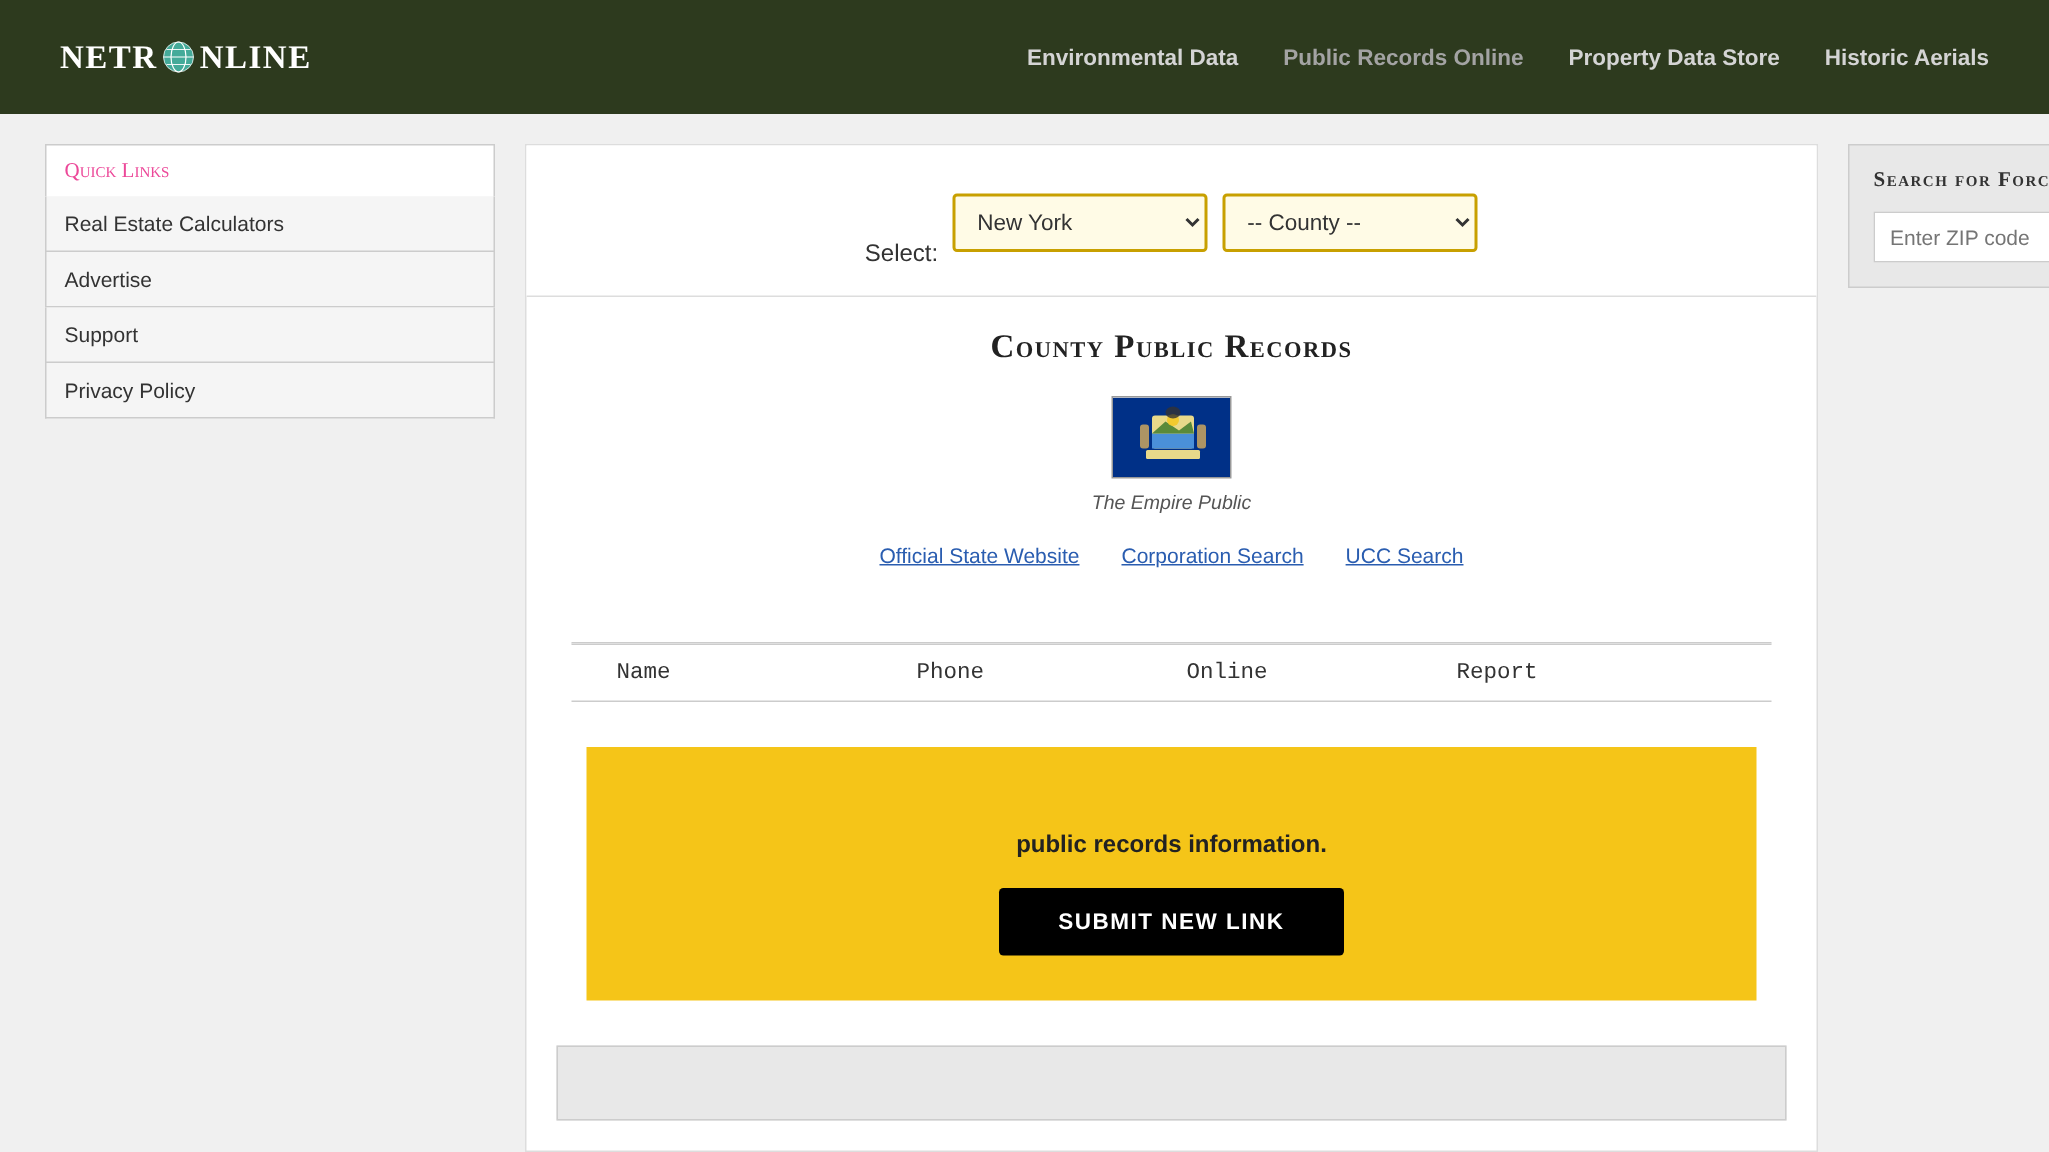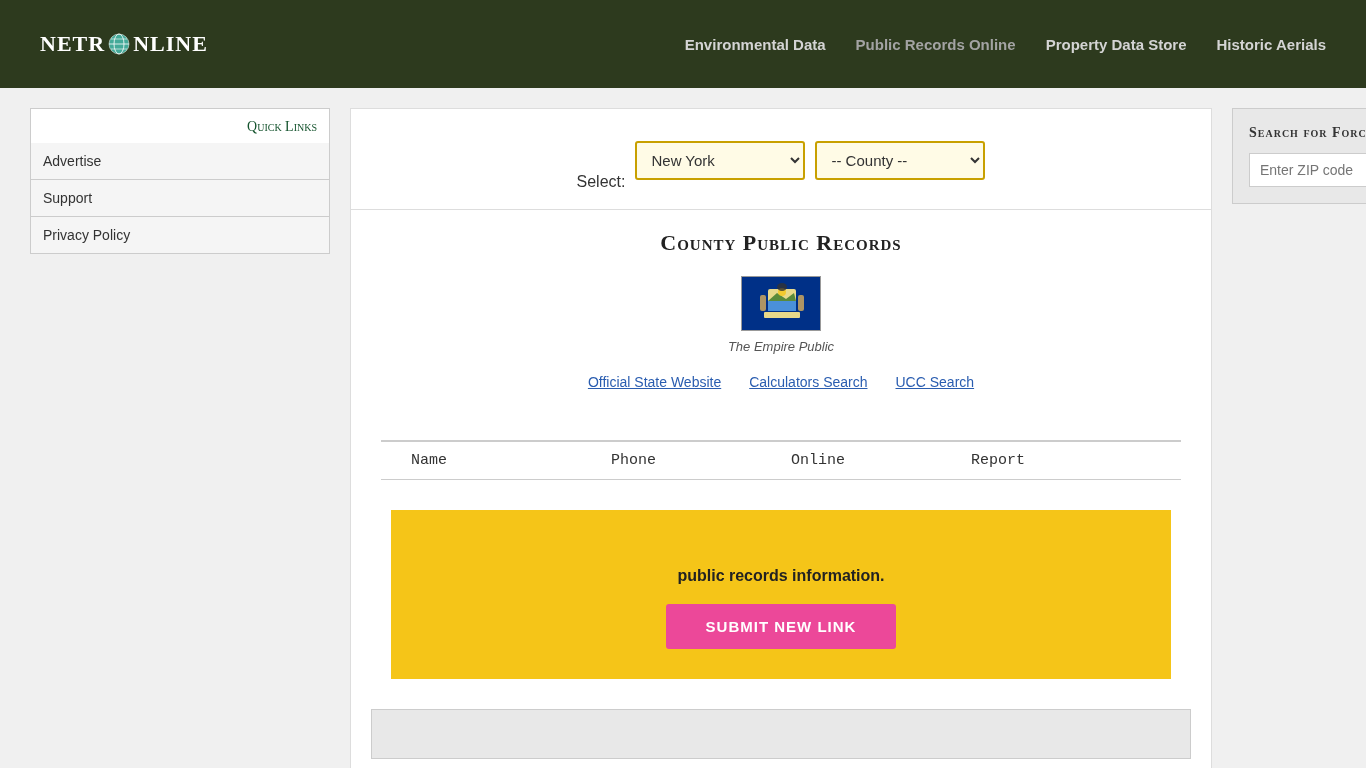--- a/index.html
+++ b/index.html
@@ -1,21 +1,21 @@
 <!DOCTYPE html>
 <html><head>
   <meta charset="utf-8">
   <style>
     * { margin: 0; padding: 0; box-sizing: border-box; }
     body { font-family: Arial, sans-serif; background: #f0f0f0; min-width: 1366px; }
 
     
     .header {
       background: #2d3a1e;
-      height: 88px;
+      height: 76px;
       display: flex;
       align-items: center;
       padding: 0 40px;
       gap: 40px;
     }
     .logo {
       color: #fff;
       font-size: 22px;
       font-weight: bold;
       font-family: Georgia, serif;
@@ -53,27 +53,26 @@
     
     .sidebar {
       width: 300px;
       flex-shrink: 0;
       margin-right: 20px;
     }
     .sidebar-title {
       font-family: Georgia, serif;
       font-size: 14px;
       font-variant: small-caps;
-      color: #14532d;
+      color: #ec4899;
       padding: 10px 12px 8px;
       border-bottom: 1px solid #ccc;
       background: #fff;
       border: 1px solid #ccc;
       border-bottom: none;
-      text-align: right;
     }
     .sidebar-item {
       display: block;
       padding: 10px 12px;
       background: #f5f5f5;
       border: 1px solid #ccc;
       border-top: none;
       color: #333;
       text-decoration: none;
       font-size: 14px;
@@ -171,21 +170,21 @@
       margin: 0 20px 20px;
     }
     .yellow-banner p {
       font-size: 16px;
       font-weight: bold;
       color: #222;
       margin-bottom: 16px;
       line-height: 1.5;
     }
     .submit-btn {
-      background: #ec4899;
+      background: #000000;
       color: #fff;
       border: none;
       padding: 14px 40px;
       font-size: 15px;
       font-weight: bold;
       letter-spacing: 1px;
       cursor: pointer;
       border-radius: 3px;
     }
 
@@ -268,20 +267,21 @@
     <a href="#" class="active">Public Records Online</a>
     <a href="#" class="">Property Data Store</a>
     <a href="#" class="">Historic Aerials</a>
   </nav>
 </header>
 
 <div class="main-wrapper">
 
   <aside class="sidebar">
     <div class="sidebar-title">Quick Links</div>
+    <a href="#" class="sidebar-item">Real Estate Calculators</a>
     <a href="#" class="sidebar-item">Advertise</a>
     <a href="#" class="sidebar-item">Support</a>
     <a href="#" class="sidebar-item">Privacy Policy</a>
   </aside>
 
   <main class="content">
 
     <div class="select-bar">
       <label>Select:</label>
       <select>
@@ -315,21 +315,21 @@
           <ellipse cx="40" cy="10" rx="5" ry="4" fill="#333" opacity="0.8"></ellipse>
 
           <rect x="22" y="35" width="36" height="6" rx="1" fill="#e8d98a"></rect>
         </svg>
       </div>
 
       <p class="state-caption">The Empire Public</p>
 
       <div class="state-links">
         <a href="#">Official State Website</a>
-        <a href="#">Calculators Search</a>
+        <a href="#">Corporation Search</a>
         <a href="#">UCC Search</a>
       </div>
     </div>
 
     <hr class="divider">
     <div class="table-area">
       <div class="table-header">
         <span>Name</span>
         <span>Phone</span>
         <span>Online</span>

